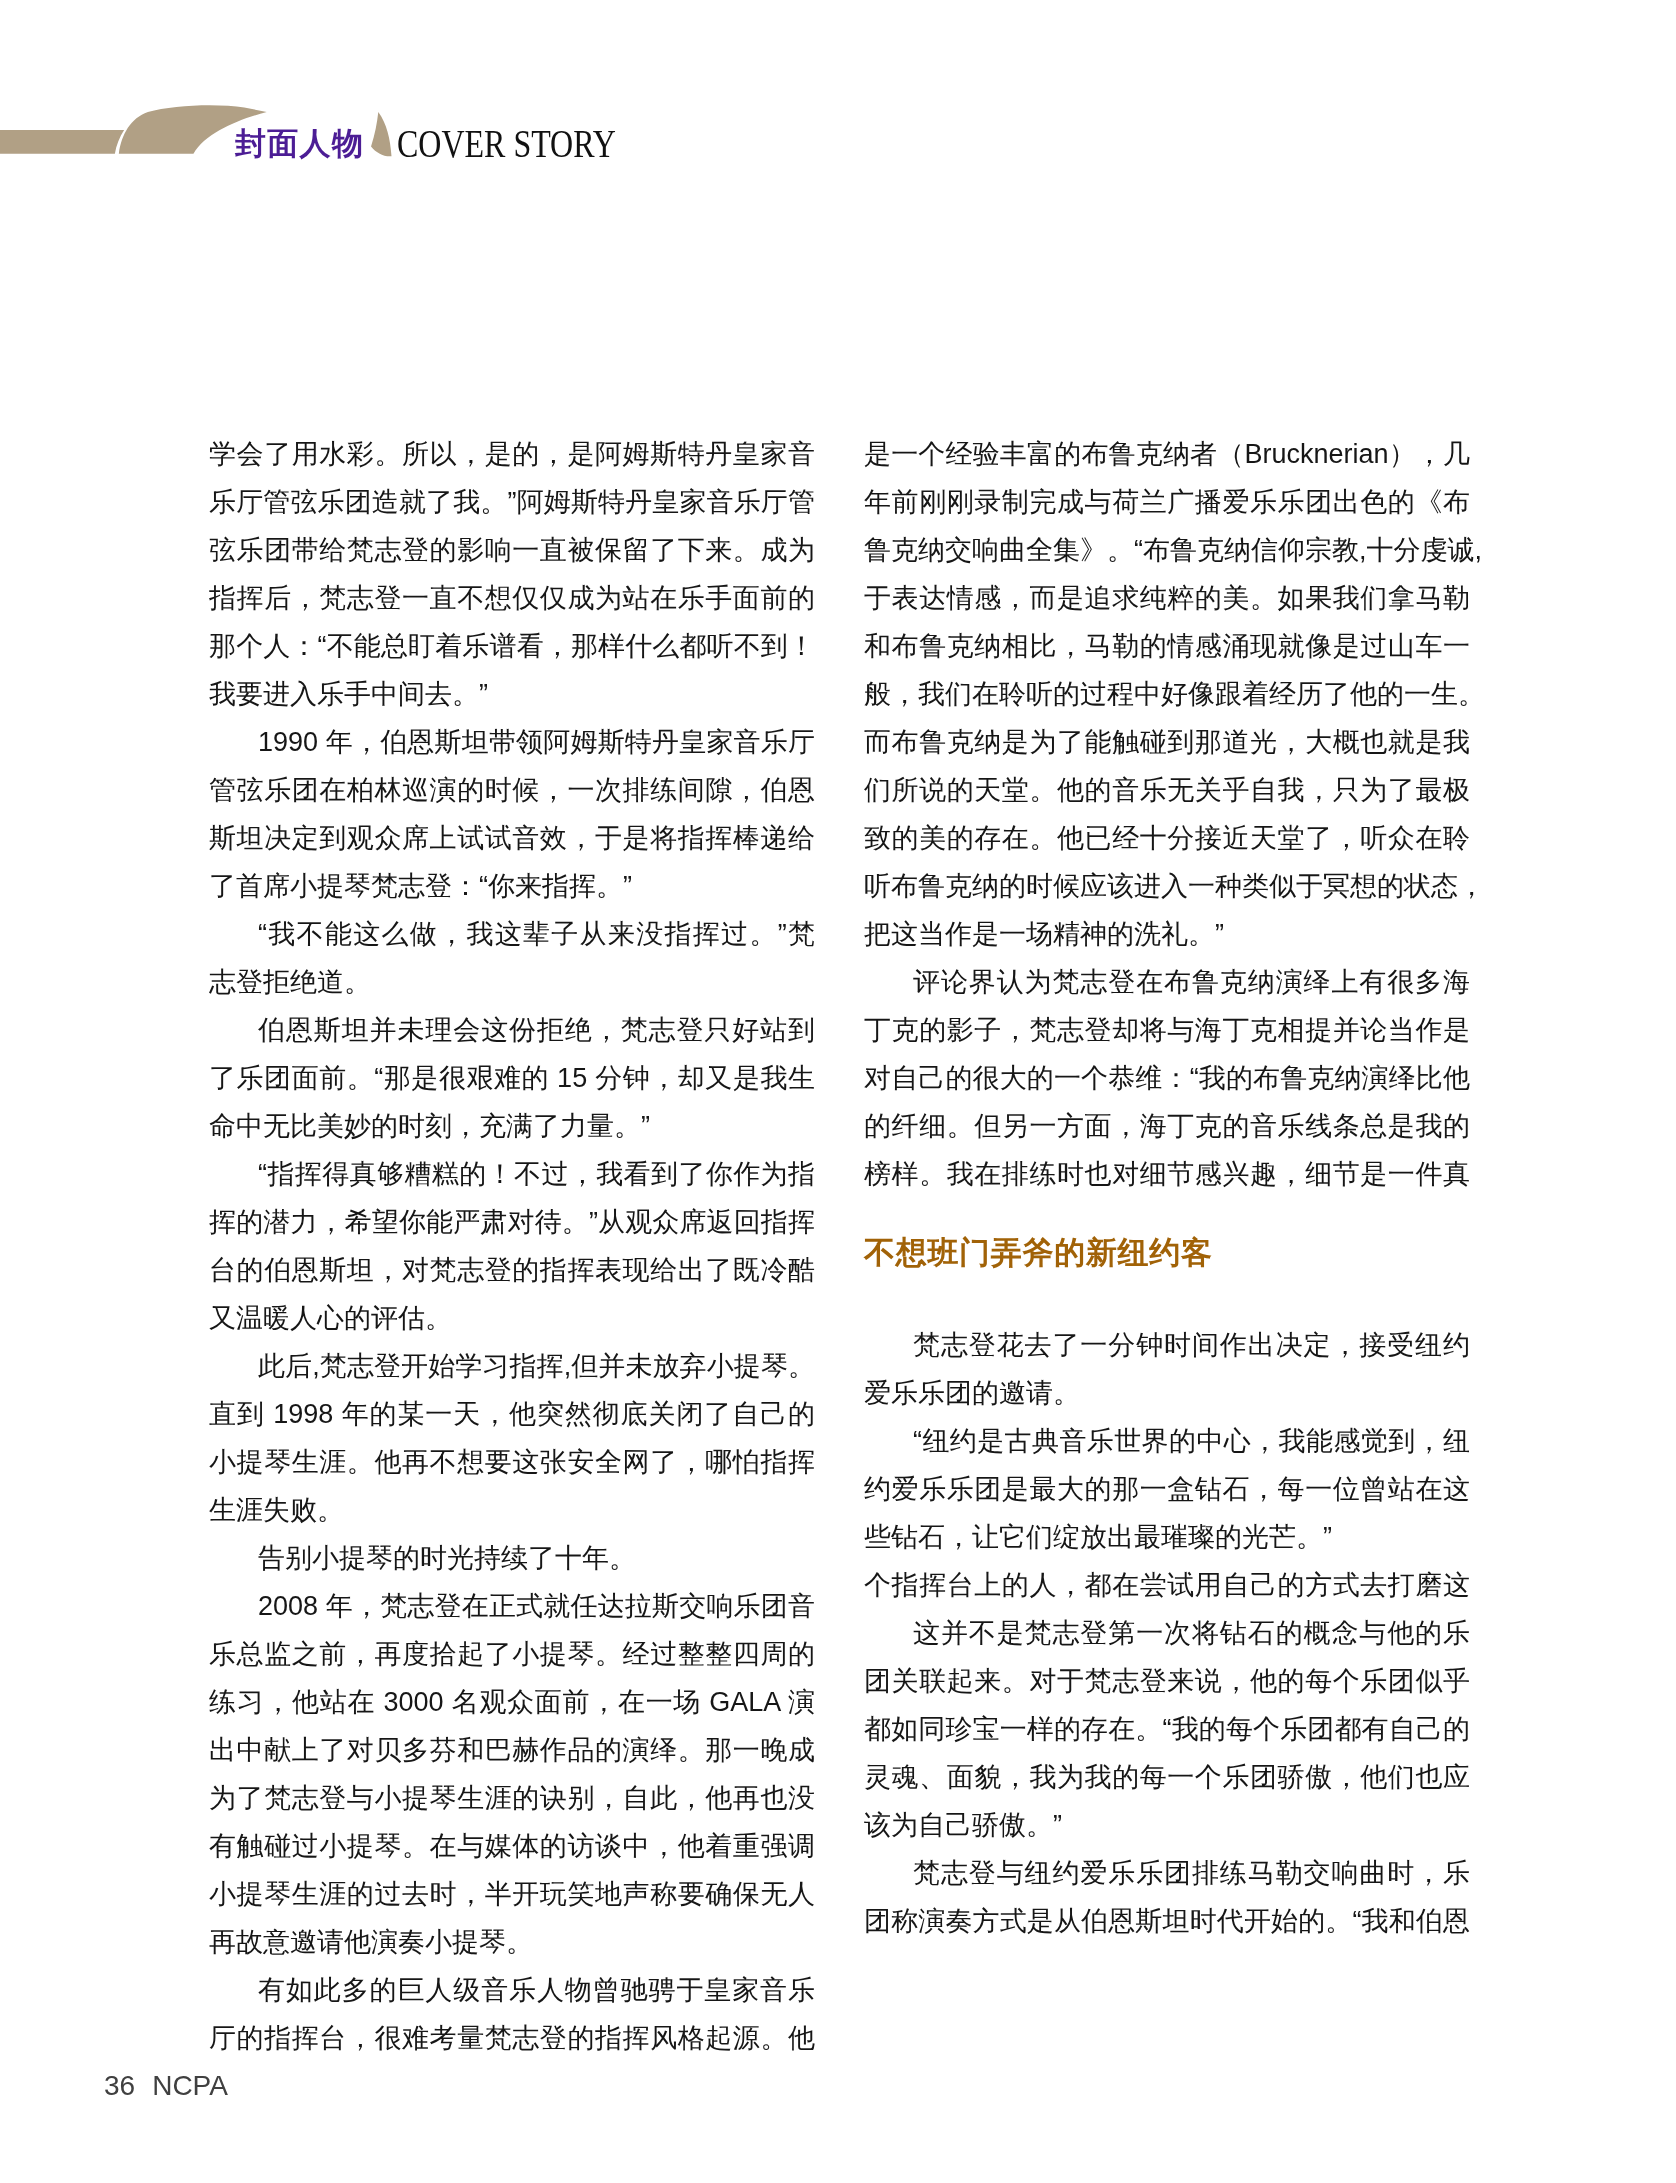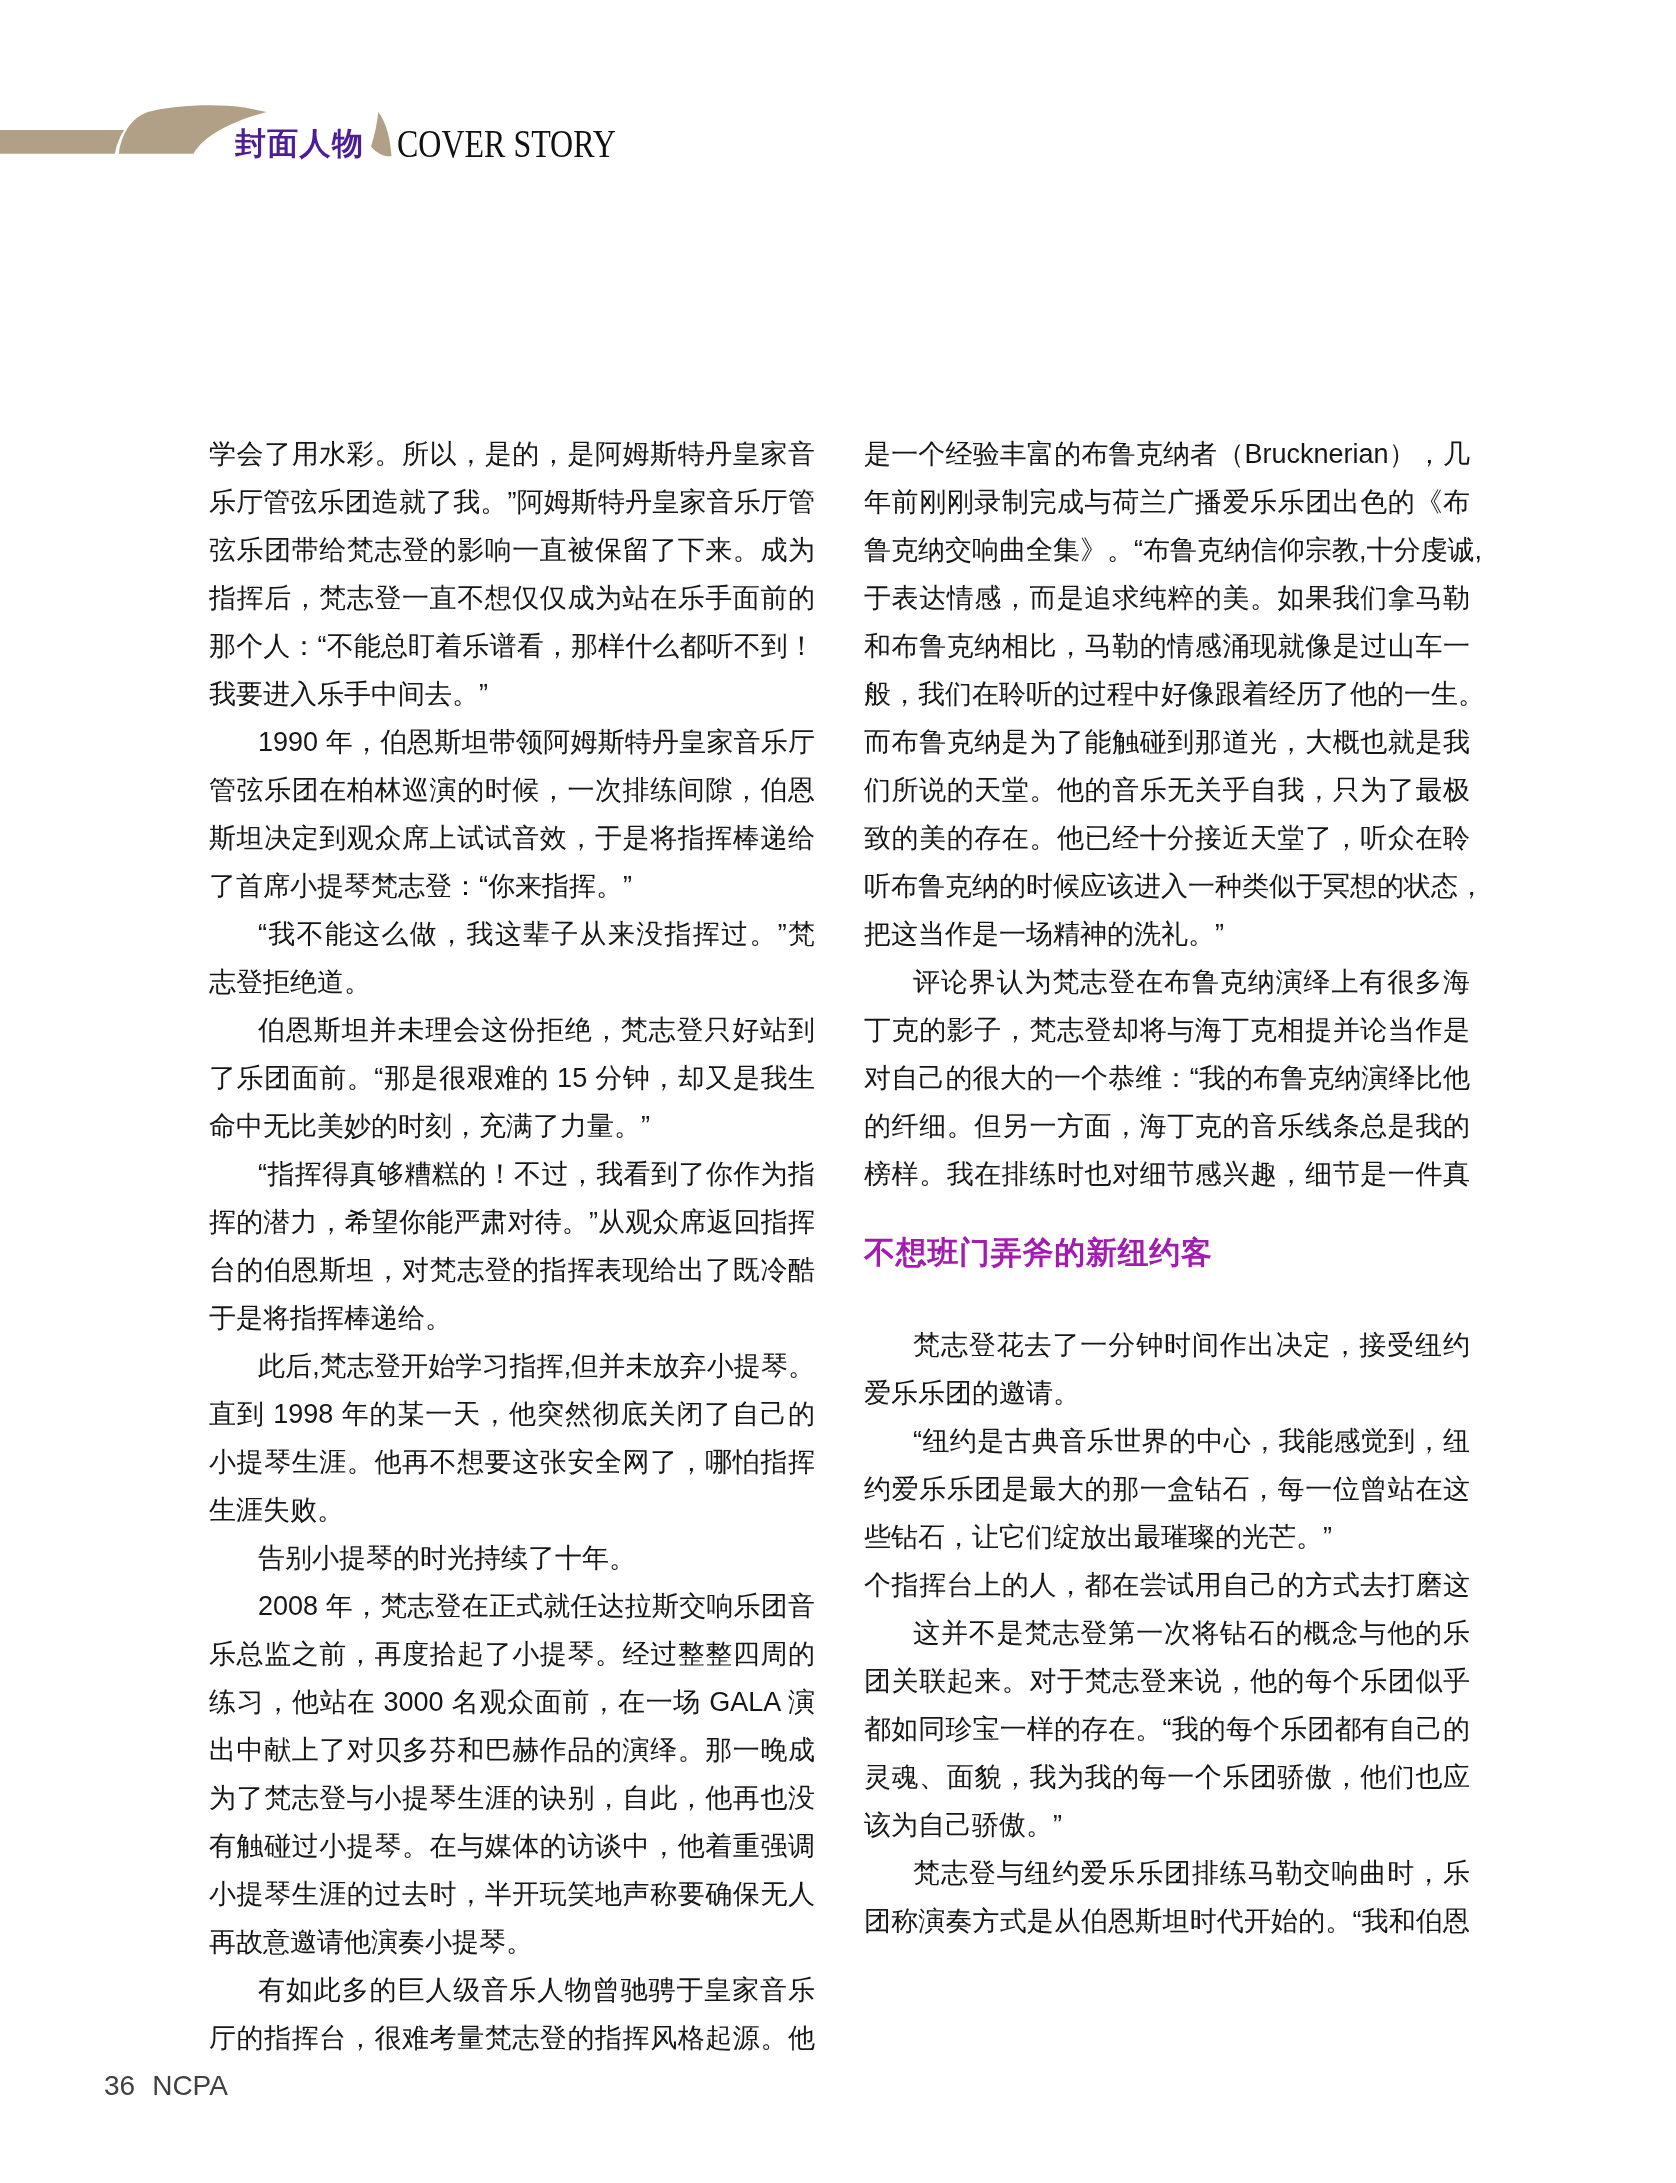--- a/index.html
+++ b/index.html
@@ -21,21 +21,21 @@
   }
   
   .col{position:absolute;top:430px;width:606px;font-size:27px;}
   .col-left{left:209px;}
   .col-right{left:864px;}
   .ln{height:48px;line-height:48px;white-space:nowrap;}
   .ln.f{text-align:justify;text-align-last:justify;}
   .ln.i{padding-left:49px;}
   .sec-heading{
     margin-top:37px;margin-bottom:50px;height:36px;line-height:36px;
-    font-size:31px;font-weight:bold;color:#a21caf;white-space:nowrap;letter-spacing:0.7px;
+    font-size:31px;font-weight:bold;color:#a16207;white-space:nowrap;letter-spacing:0.7px;
   }
   
   .footer{position:absolute;left:104px;top:2070px;font-size:28px;color:#404040;white-space:nowrap;}
   .footer .brand{margin-left:17px;}
 </style>
 </head>
 <body>
 
 <div>
   <svg class="hdr-graphic" viewBox="0 0 980 92" xmlns="http://www.w3.org/2000/svg" aria-hidden="true">
@@ -61,21 +61,21 @@
   <div class="ln f">斯坦决定到观众席上试试音效，于是将指挥棒递给</div>
   <div class="ln">了首席小提琴梵志登：“你来指挥。”</div>
   <div class="ln i f">“我不能这么做，我这辈子从来没指挥过。”梵</div>
   <div class="ln">志登拒绝道。</div>
   <div class="ln i f">伯恩斯坦并未理会这份拒绝，梵志登只好站到</div>
   <div class="ln f">了乐团面前。“那是很艰难的 15 分钟，却又是我生</div>
   <div class="ln">命中无比美妙的时刻，充满了力量。”</div>
   <div class="ln i f">“指挥得真够糟糕的！不过，我看到了你作为指</div>
   <div class="ln f">挥的潜力，希望你能严肃对待。”从观众席返回指挥</div>
   <div class="ln f">台的伯恩斯坦，对梵志登的指挥表现给出了既冷酷</div>
-  <div class="ln">于是将指挥棒递给。</div>
+  <div class="ln">又温暖人心的评估。</div>
   <div class="ln i f">此后,梵志登开始学习指挥,但并未放弃小提琴。</div>
   <div class="ln f">直到 1998 年的某一天，他突然彻底关闭了自己的</div>
   <div class="ln f">小提琴生涯。他再不想要这张安全网了，哪怕指挥</div>
   <div class="ln">生涯失败。</div>
   <div class="ln i">告别小提琴的时光持续了十年。</div>
   <div class="ln i f">2008 年，梵志登在正式就任达拉斯交响乐团音</div>
   <div class="ln f">乐总监之前，再度拾起了小提琴。经过整整四周的</div>
   <div class="ln f">练习，他站在 3000 名观众面前，在一场 GALA 演</div>
   <div class="ln f">出中献上了对贝多芬和巴赫作品的演绎。那一晚成</div>
   <div class="ln f">为了梵志登与小提琴生涯的诀别，自此，他再也没</div>

